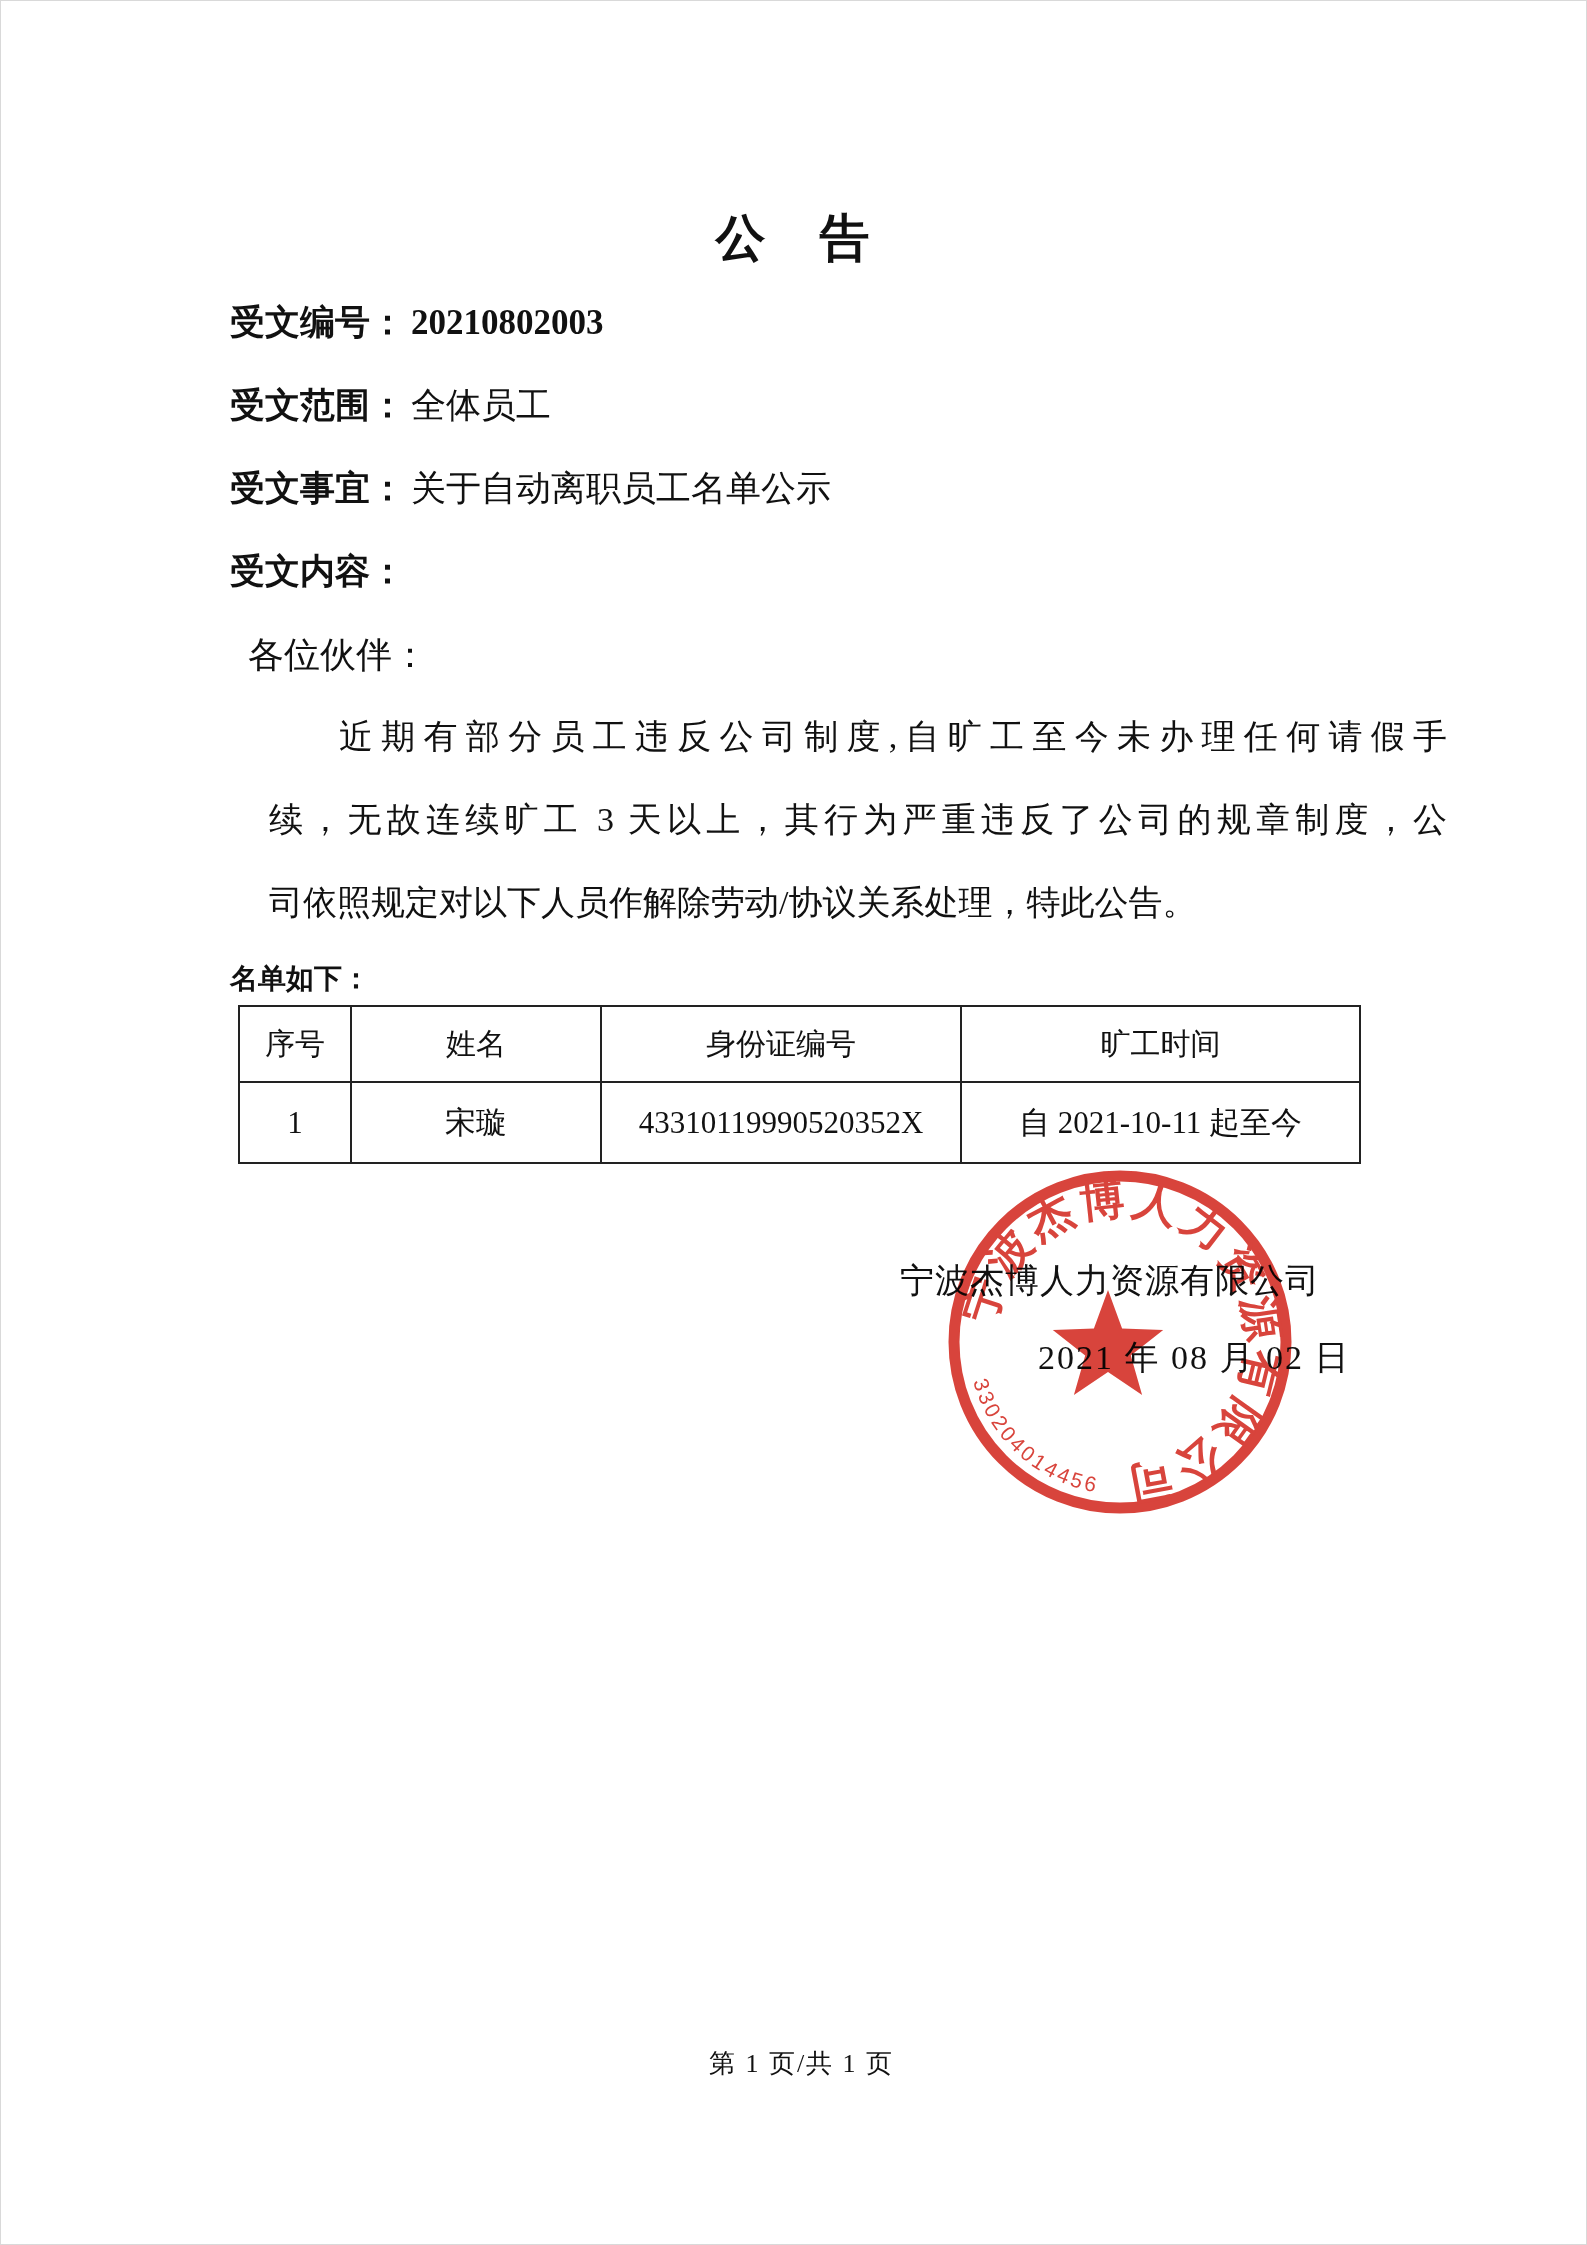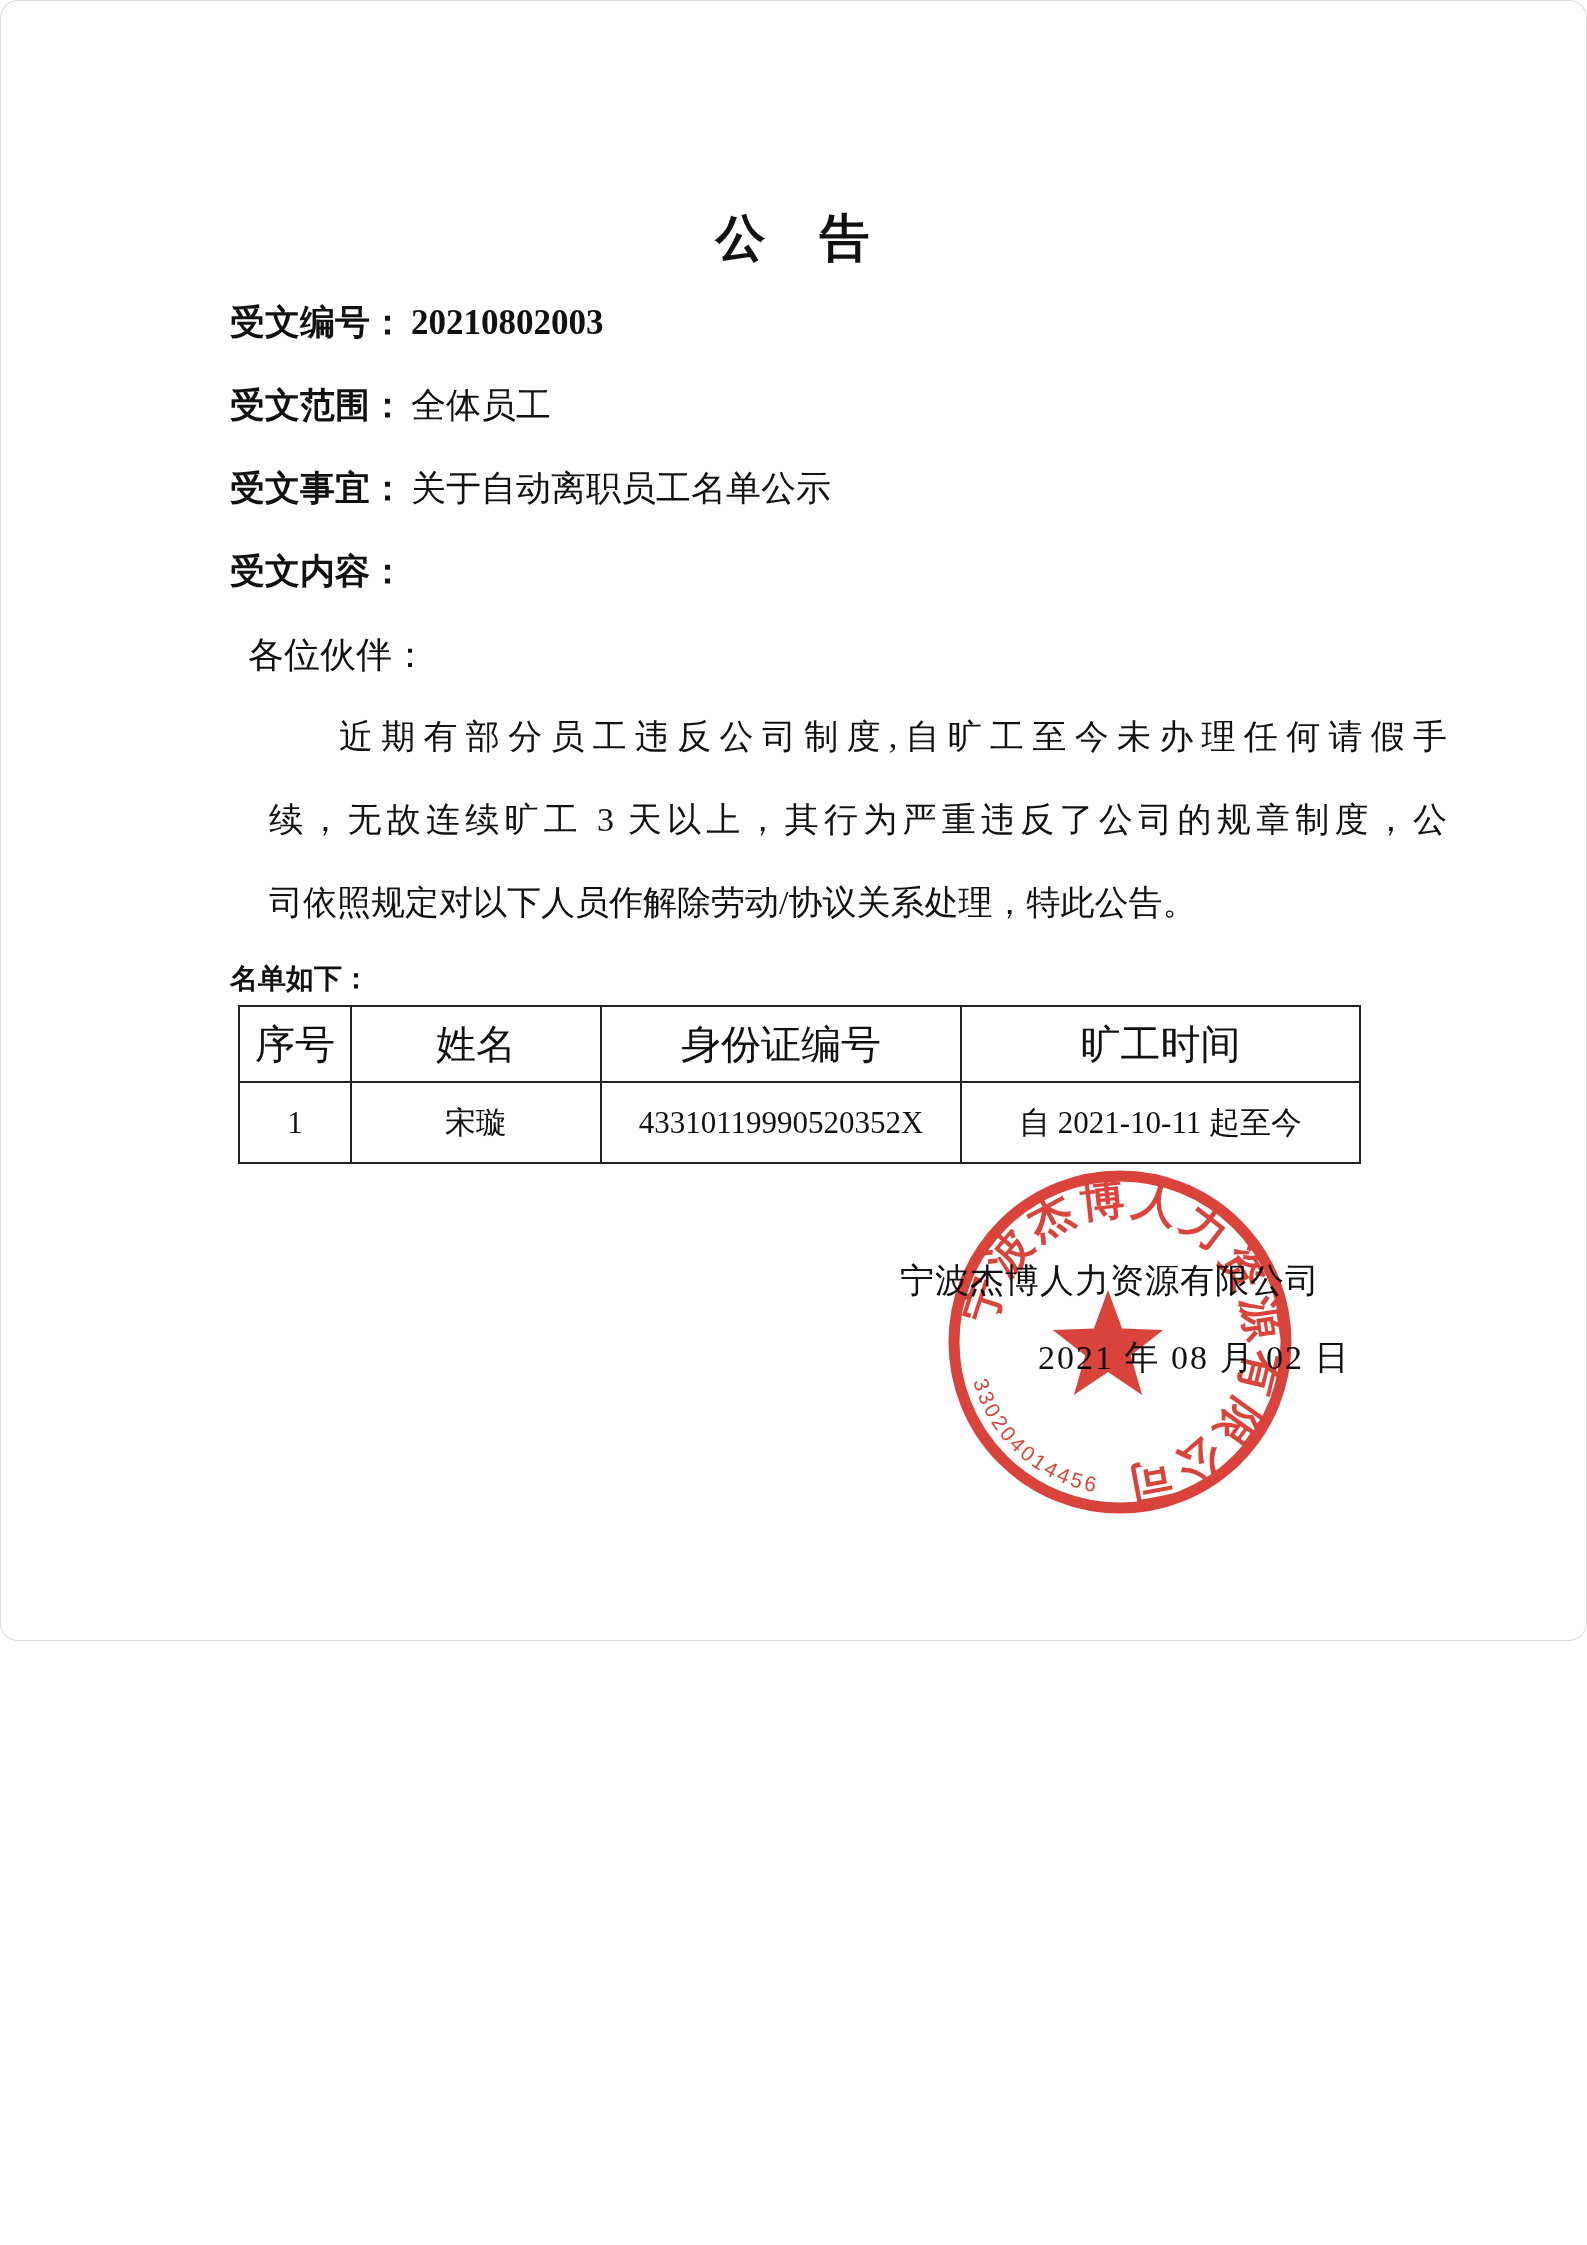--- a/index.html
+++ b/index.html
@@ -1,24 +1,23 @@
 <!DOCTYPE html>
 <html><head>
 <meta charset="utf-8">
 <style>
   html,body{margin:0;padding:0;background:#ffffff;}
   .page{
     position:relative;
-    width:1587px;height:1641px;
+    width:1587px;height:2245px;
     background:#ffffff;
     box-shadow: inset 0 0 0 1px #d9d9d9;
     font-family:"Liberation Serif","DejaVu Serif",serif;
     color:#111;
     overflow:hidden;
-    border-radius:18px;
   }
   .doc-title{
     position:absolute;left:0;top:205px;width:100%;
     text-align:center;font-size:50px;font-weight:bold;letter-spacing:2px;
   }
   .field-line{position:absolute;left:230px;font-size:35px;white-space:nowrap;}
   .field-label{font-weight:bold;}
   .field-value{margin-left:6px;}
   .field-value.bold{font-weight:bold;}
   .salutation{position:absolute;left:248px;top:631px;font-size:36px;font-family:Liberation Mono, monospace;}
@@ -29,21 +28,21 @@
   .indent{text-indent:70px;}
   .list-intro{position:absolute;left:230px;top:960px;font-size:28px;font-weight:bold;}
   .roster{
     position:absolute;left:238px;top:1005px;width:1121px;height:153px;
     border-collapse:collapse;table-layout:fixed;
   }
   .roster th,.roster td{
     border:2px solid #222;text-align:center;vertical-align:middle;
     font-weight:normal;padding:0;overflow:hidden;
   }
-  .roster th{font-size:40px;height:74px;}
+  .roster th{font-size:30px;height:74px;}
   .roster td{font-size:31px;height:79px;}
   .col-idx{width:112px;}
   .col-name{width:250px;}
   .col-id{width:360px;}
   .col-time{width:399px;}
   .cell-name{font-weight:bold;font-size:30px;}
   .sig-company{
     position:absolute;left:900px;top:1258px;font-size:34px;letter-spacing:1px;white-space:nowrap;
   }
   .sig-date{

